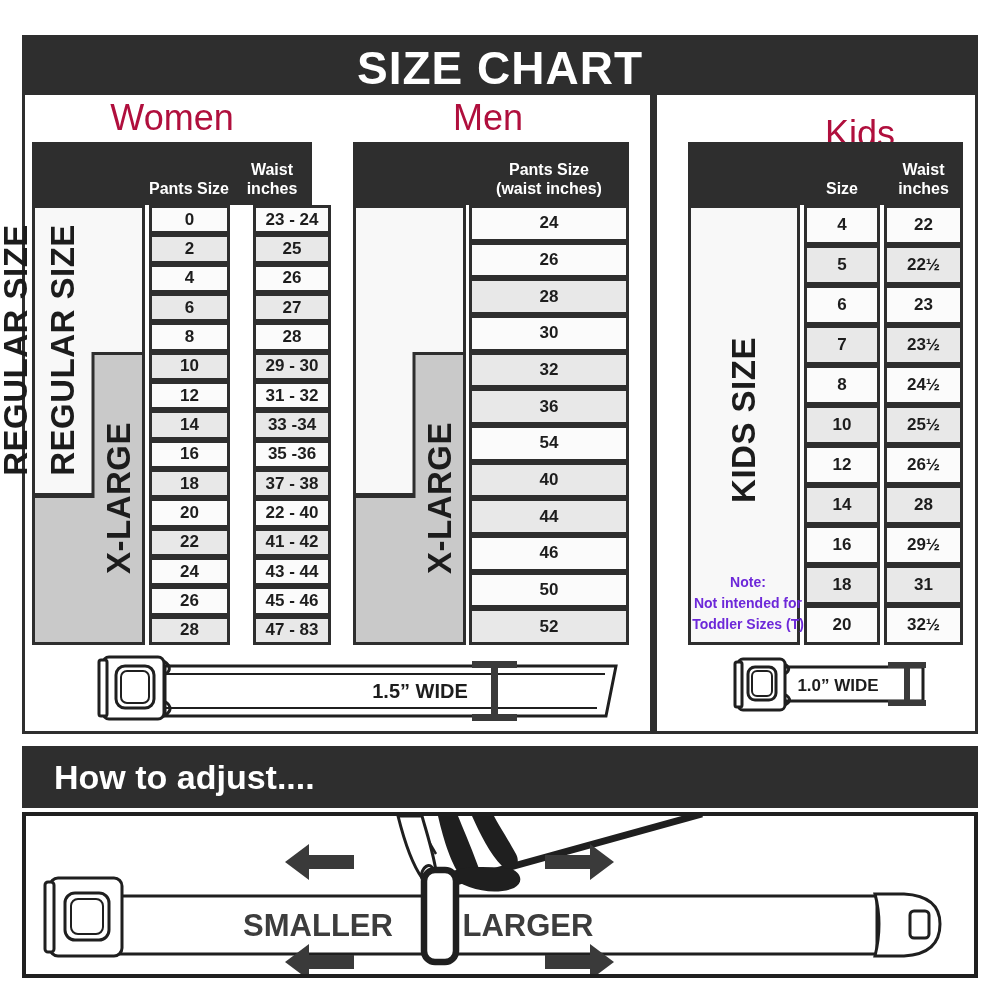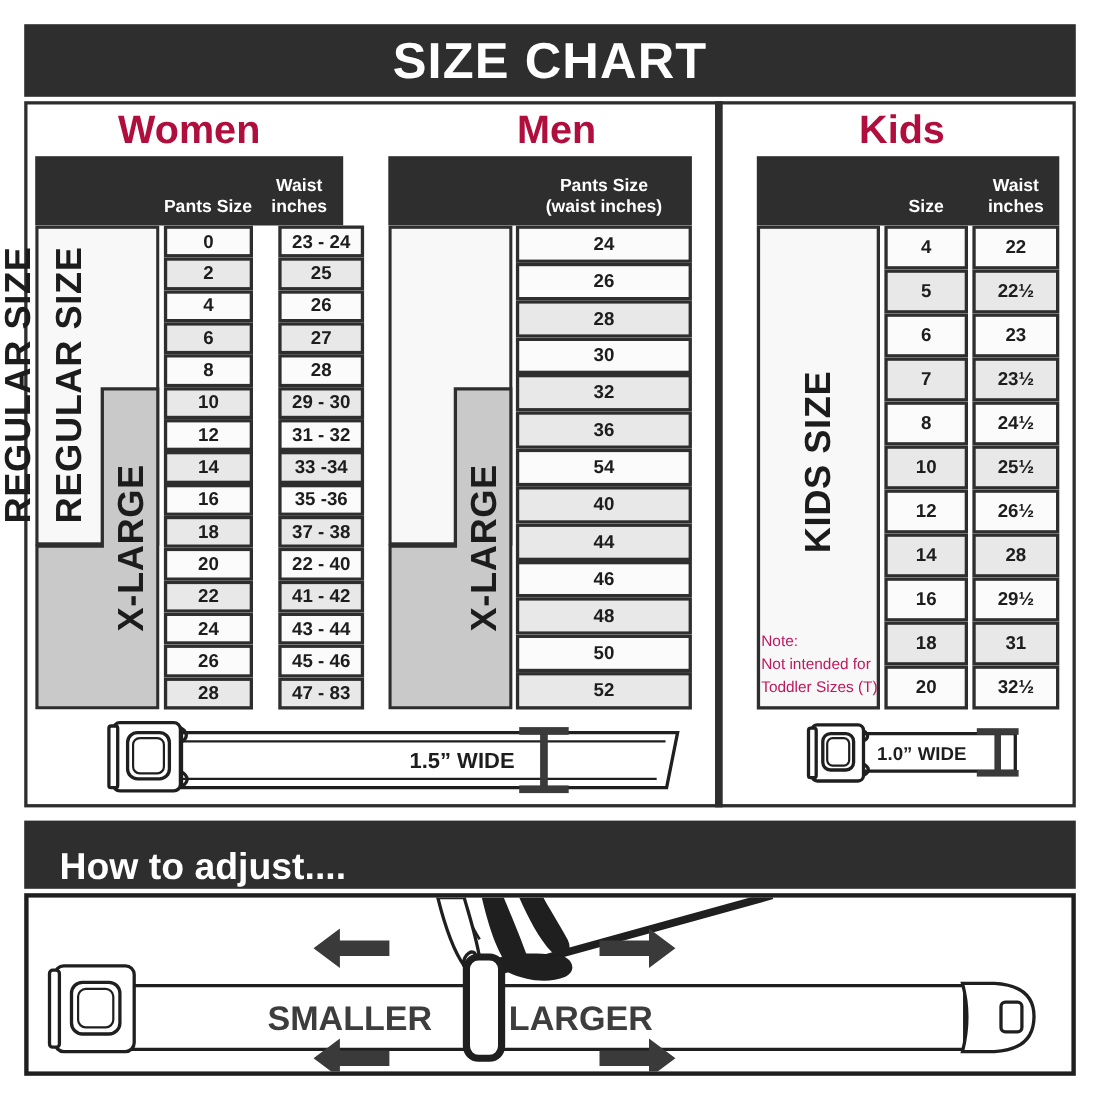--- a/index.html
+++ b/index.html
@@ -1,57 +1,57 @@
 <!DOCTYPE html>
 <html style="--dark: #2e2e2e; --accent: #b00f3d; --grayfill: #c9c9c9; --shade: #e8e8e8; --rowbg: #fbfbfb; --ink: #1d1d1d; --arrow: #3a3a3a;"><head>
 <meta charset="utf-8">
 <style>
   html,body{margin:0;padding:0;background:#fff;}
   .page{position:relative;width:1000px;height:1000px;background:#fff;overflow:hidden;
         font-family:"Liberation Sans",sans-serif;-webkit-font-smoothing:antialiased;}
   .abs{position:absolute;}
   
-  .title-bar{left:22px;top:22px;width:956px;height:66px;background:var(--dark);
+  .title-bar{left:22px;top:35px;width:956px;height:66px;background:var(--dark);
              display:flex;align-items:center;justify-content:center;}
   .title-bar span{color:#fff;font-size:46px;font-weight:bold;letter-spacing:1px;}
   
   .charts-box{left:22px;top:92px;width:956px;height:642px;border:3px solid var(--dark);
               box-sizing:border-box;background:#fff;}
   .v-divider{left:650px;top:92px;width:7px;height:642px;background:var(--dark);}
   .sec-title{top:96px;height:44px;display:flex;align-items:center;justify-content:center;
-             color:var(--accent);font-size:36px;font-weight:bold;}
+             color:var(--accent);font-size:36px;font-weight:normal;}
   
   .thead{height:63px;background:var(--dark);}
   .col-head{position:absolute;bottom:7px;color:#fff;font-size:16px;font-weight:bold;
             text-align:center;line-height:1.2;}
   
   .whitebox{fill:#f8f8f8;stroke:var(--dark);stroke-width:3;}
   .graybox{fill:var(--grayfill);stroke:var(--dark);stroke-width:3;}
   .kids-labelbox{left:688px;top:205px;width:112px;height:440px;border:3px solid var(--dark);
                  box-sizing:border-box;background:#f8f8f8;}
   .vlabel{position:absolute;width:400px;height:42px;line-height:42px;text-align:center;
           transform:rotate(-90deg);font-weight:bold;color:#1c1c1c;white-space:nowrap;}
   .vlabel.big{font-size:33px;letter-spacing:.5px;}
   
   .col{display:flex;flex-direction:column;}
   .cell{flex:1;border:3px solid var(--dark);box-sizing:border-box;background:var(--rowbg);
         display:flex;align-items:center;justify-content:center;
         font-size:17px;font-weight:bold;color:var(--ink);}
   .cell.shaded{background:var(--shade);}
   
-  .note{left:692px;top:572px;width:112px;font-size:14px;font-weight:normal;color:#be185d;
-        line-height:1.5;text-align:left;}
+  .note{left:692px;top:572px;width:112px;font-size:14px;font-weight:bold;color:#6d28d9;
+        line-height:1.5;text-align:center;}
   
   .belt-line{fill:#fff;stroke:#1f1f1f;stroke-width:3;}
   .belt-thin{fill:none;stroke:#1f1f1f;stroke-width:2;}
   .ibeam{fill:var(--arrow);}
   .belt-text{font-family:"Liberation Sans",sans-serif;font-weight:bold;fill:#1d1d1d;}
   
   .adjust-bar{left:22px;top:746px;width:956px;height:62px;background:var(--dark);
-              display:flex;align-items:flex-end;}
+              display:flex;align-items:center;}
   .adjust-bar span{color:#fff;font-size:34px;font-weight:bold;margin-left:32px;}
   .illus-box{left:22px;top:812px;width:956px;height:166px;border:4px solid #1f1f1f;
              box-sizing:border-box;background:#fff;}
   .arrow{fill:var(--arrow);}
   .hand-black{fill:#1f1f1f;}
   .hand-white{fill:#fff;stroke:#1f1f1f;stroke-width:3;}
   .adj-text{font-family:"Liberation Sans",sans-serif;font-weight:bold;fill:#3d3d3d;}
 </style>
 </head>
 <body>
@@ -59,22 +59,22 @@
 <div class="page">
 
   <div class="abs title-bar">
     <span>SIZE CHART</span>
   </div>
 
   <div class="abs charts-box"></div>
   <div class="abs v-divider"></div>
 
   <div class="abs sec-title" style="left:72px;width:200px;">Women</div>
-  <div class="abs sec-title" style="left:406px;width:200px;text-align:right;">Men</div>
-  <div class="abs sec-title" style="left:720px;width:200px;">Kids</div>
+  <div class="abs sec-title" style="left:388px;width:200px;text-align:right;">Men</div>
+  <div class="abs sec-title" style="left:760px;width:200px;margin-top:16px;">Kids</div>
 
   <div class="abs thead" style="left:32px;top:142px;width:280px;">
     <div class="col-head" style="left:113px;width:88px;">Pants Size</div>
     <div class="col-head" style="left:200px;width:80px;">
       <div>Waist</div>
       <div>inches</div>
     </div>
   </div>
   <svg class="abs" style="left:32px;top:205px;" width="113" height="440" viewBox="0 0 113 440">
     <rect class="whitebox" x="1.5" y="1.5" width="110" height="288"></rect>
@@ -133,21 +133,20 @@
       <div class="cell">24</div>
       <div class="cell">26</div>
       <div class="cell shaded">28</div>
       <div class="cell">30</div>
       <div class="cell shaded">32</div>
       <div class="cell shaded">36</div>
       <div class="cell">54</div>
       <div class="cell shaded">40</div>
       <div class="cell shaded">44</div>
       <div class="cell">46</div>
-      <div class="cell shaded">48</div>
       <div class="cell">50</div>
       <div class="cell shaded">52</div>
     </div>
 
   <div class="abs thead" style="left:688px;top:142px;width:275px;">
     <div class="col-head" style="left:116px;width:76px;">Size</div>
     <div class="col-head" style="left:196px;width:79px;">
       <div>Waist</div>
       <div>inches</div>
     </div>

